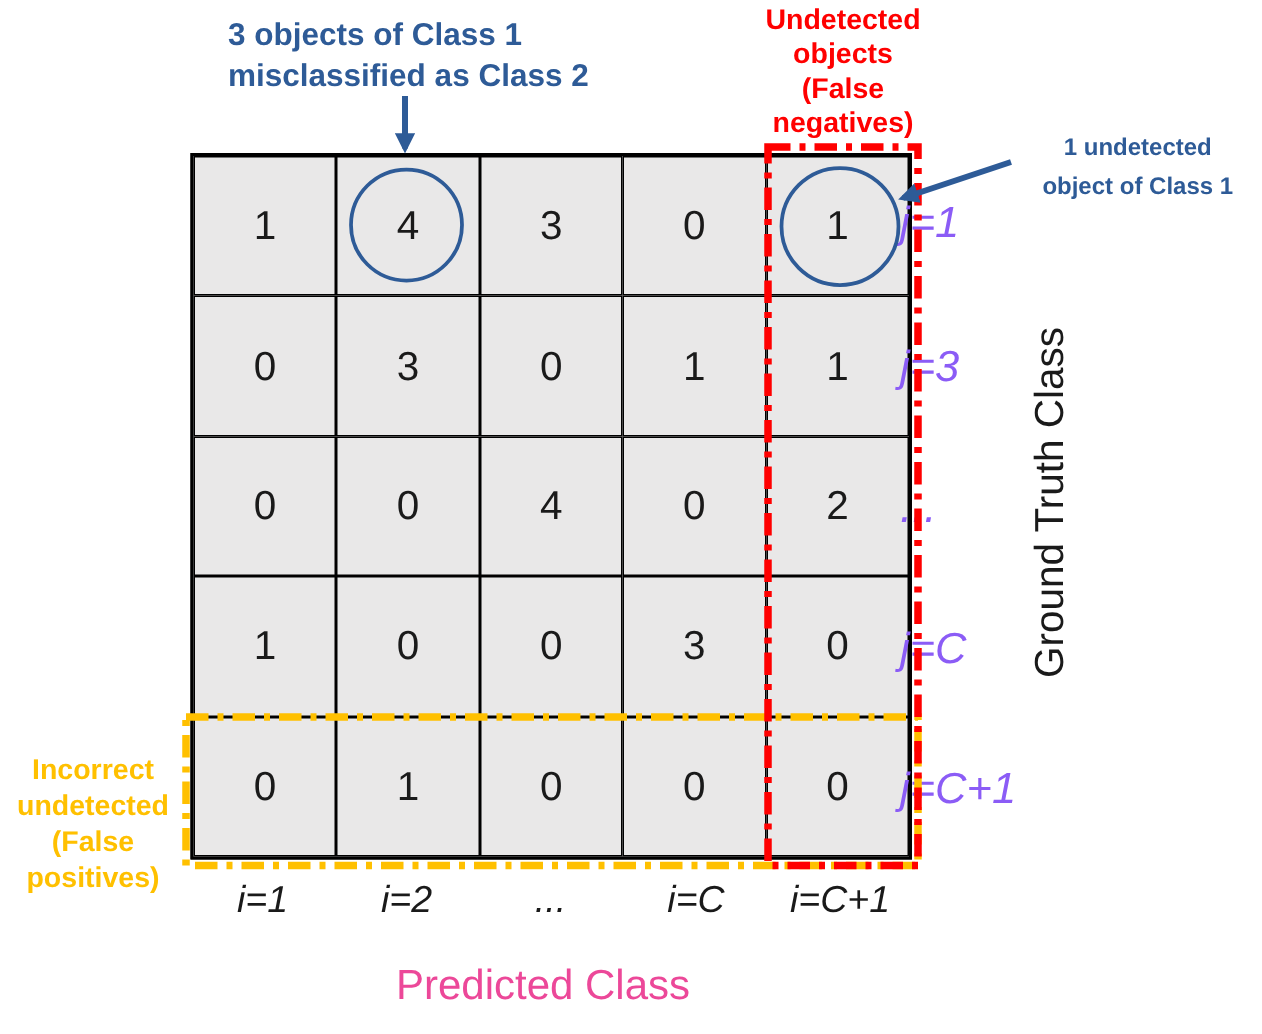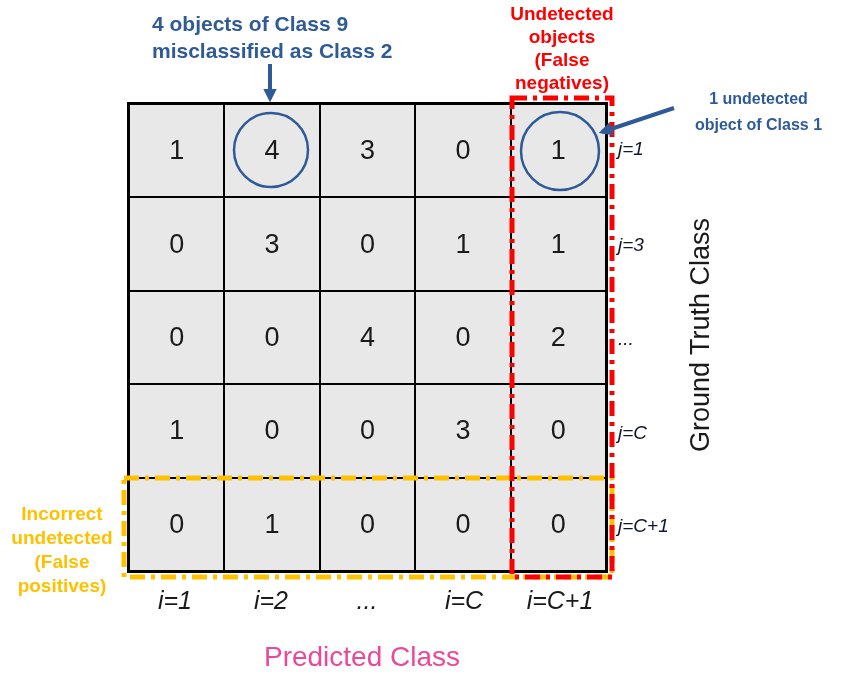--- a/index.html
+++ b/index.html
@@ -13,23 +13,23 @@
     display:grid;grid-template-columns:repeat(5,1fr);grid-template-rows:repeat(5,1fr);
     border:2px solid #000;box-sizing:border-box;background:#000;
   }
   .cell{
     border:1px solid #000;background:#E9E8E8;
     display:flex;align-items:center;justify-content:center;
     font-size:27px;color:#1a1a1a;
   }
   
   .rowlab{
-    position:absolute;left:618px;width:110px;height:94px;
+    position:absolute;left:600px;width:110px;height:94px;
     display:flex;align-items:center;justify-content:flex-start;
-    font-style:italic;font-size:19px;color:#0f172a;
+    font-style:italic;font-size:29px;color:#8b5cf6;
   }
   .rl0{top:102px}.rl1{top:198px}.rl2{top:292px}.rl3{top:386px}.rl4{top:479px}
   .collab{
     position:absolute;top:583px;width:96px;height:34px;
     display:flex;align-items:center;justify-content:center;
     font-style:italic;font-size:25px;color:#1a1a1a;
   }
   .cl0{left:127px}.cl1{left:223px}.cl2{left:319px}.cl3{left:416px}.cl4{left:512px}
   
   .ytitle{
@@ -96,21 +96,21 @@
   <div class="collab cl0">i=1</div>
   <div class="collab cl1">i=2</div>
   <div class="collab cl2">...</div>
   <div class="collab cl3">i=C</div>
   <div class="collab cl4">i=C+1</div>
 
   <div class="ytitle">Ground Truth Class</div>
   <div class="xtitle">Predicted Class</div>
 
   <div class="ann ann-misclassified">
-    <div>4 objects of Class 9</div>
+    <div>3 objects of Class 1</div>
     <div>misclassified as Class 2</div>
   </div>
 
   <div class="ann ann-fn">
     <div>Undetected</div>
     <div>objects</div>
     <div>(False</div>
     <div>negatives)</div>
   </div>
 

